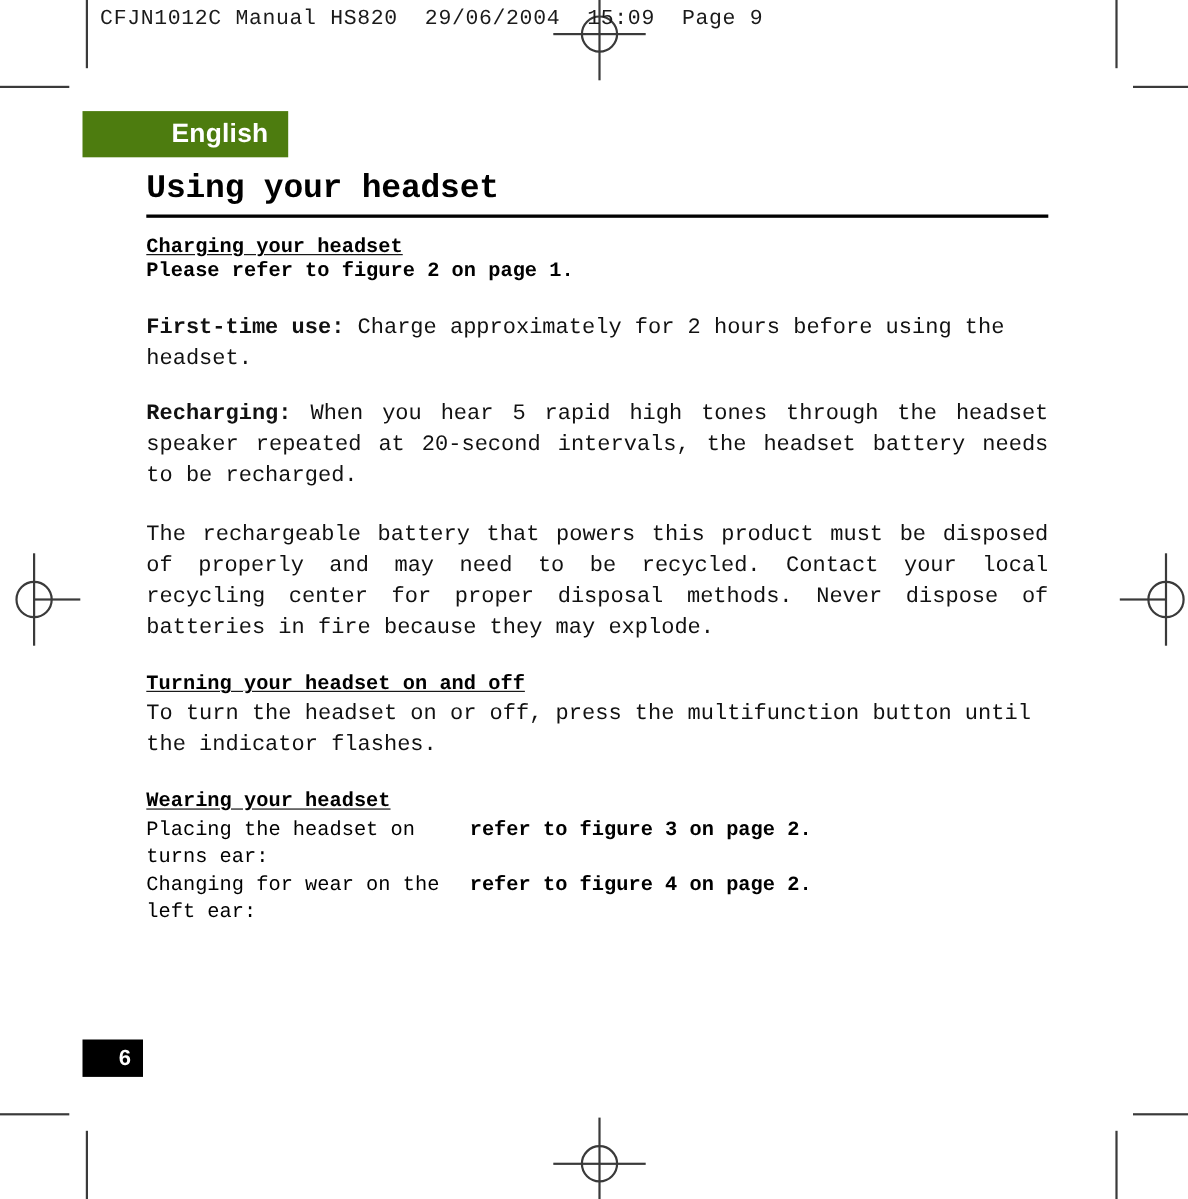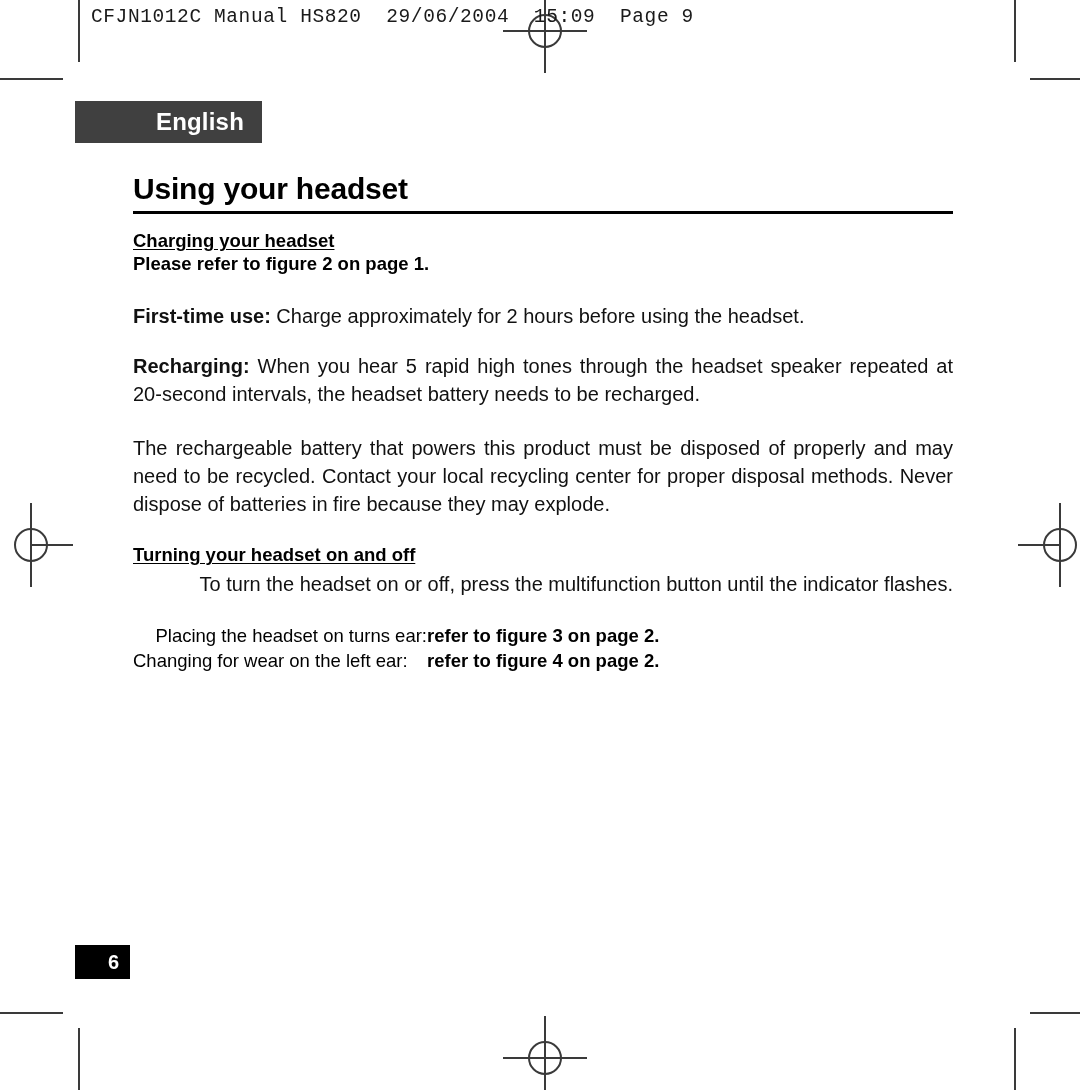--- a/index.html
+++ b/index.html
@@ -66,37 +66,38 @@
     left: 0; top: 0;
     width: 1080px; height: 1090px;
   }
 
   .lang-banner {
     position: absolute;
     left: 75px;
     top: 101px;
     width: 187px;
     height: 42px;
-    background: #404040;
+    background: #4d7c0f;
     color: #ffffff;
     font-weight: bold;
     font-size: 24px;
     display: flex;
     align-items: center;
     justify-content: flex-end;
     padding-right: 18px;
     box-sizing: border-box;
     letter-spacing: 0.2px;
   }
 
   .content {
     position: absolute;
     left: 133px;
-    top: 172px;
+    top: 156px;
     width: 820px;
+    font-family: Liberation Mono, monospace;
   }
 
   .doc-title {
     font-size: 30px;
     font-weight: bold;
     letter-spacing: -0.2px;
     line-height: 1.1;
     margin: 0;
     padding-bottom: 6px;
     border-bottom: 3px solid #000000;
@@ -109,21 +110,21 @@
     margin: 0;
     font-size: 20px;
     line-height: 1.40;
     color: #111111;
   }
 
   .para.justify { text-align: justify; text-align-last: left; }
 
   .gap-lg { margin-top: 26px; }
   .gap-md { margin-top: 22px; }
-  .gap-sm { margin-top: 4px; text-align: right; }
+  .gap-sm { margin-top: 4px; }
 
   .sub-head {
     font-size: 18.5px;
     font-weight: bold;
     text-decoration: underline;
     text-underline-offset: 2px;
     margin: 0;
   }
 
   .strongline {
@@ -226,20 +227,21 @@
       <p class="para justify gap-lg">The rechargeable battery that powers this product must be disposed of properly and may need to be recycled. Contact your local recycling center for proper disposal methods. Never dispose of batteries in fire because they may explode.</p>
 
     </div>
 
     <div class="gap-lg">
       <div class="sub-head">Turning your headset on and off</div>
       <p class="para gap-sm">To turn the headset on or off, press the multifunction button until the indicator flashes.</p>
     </div>
 
     <div class="gap-lg">
+      <div class="sub-head">Wearing your headset</div>
       <div class="wear-row gap-sm">
         <span class="wear-label w1">Placing the headset on turns ear:</span>
         <span class="wear-ref">refer to figure 3 on page 2.</span>
       </div>
       <div class="wear-row">
         <span class="wear-label w2">Changing for wear on the left ear:</span>
         <span class="wear-ref">refer to figure 4 on page 2.</span>
       </div>
     </div>
 

